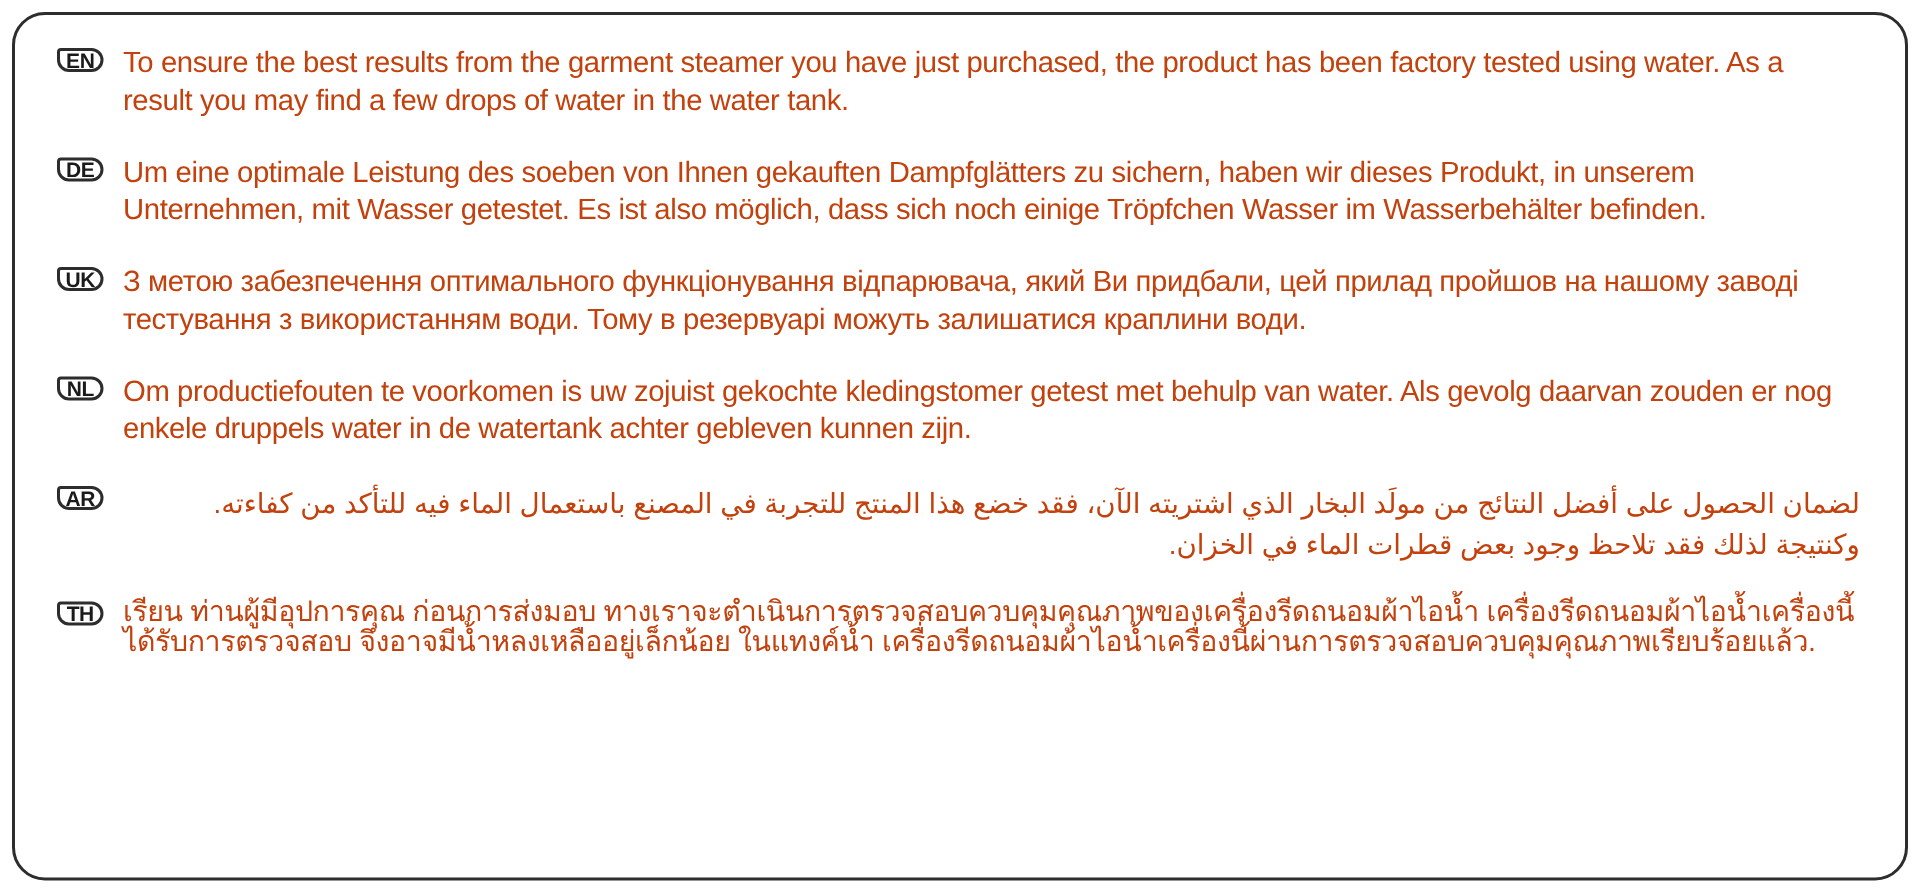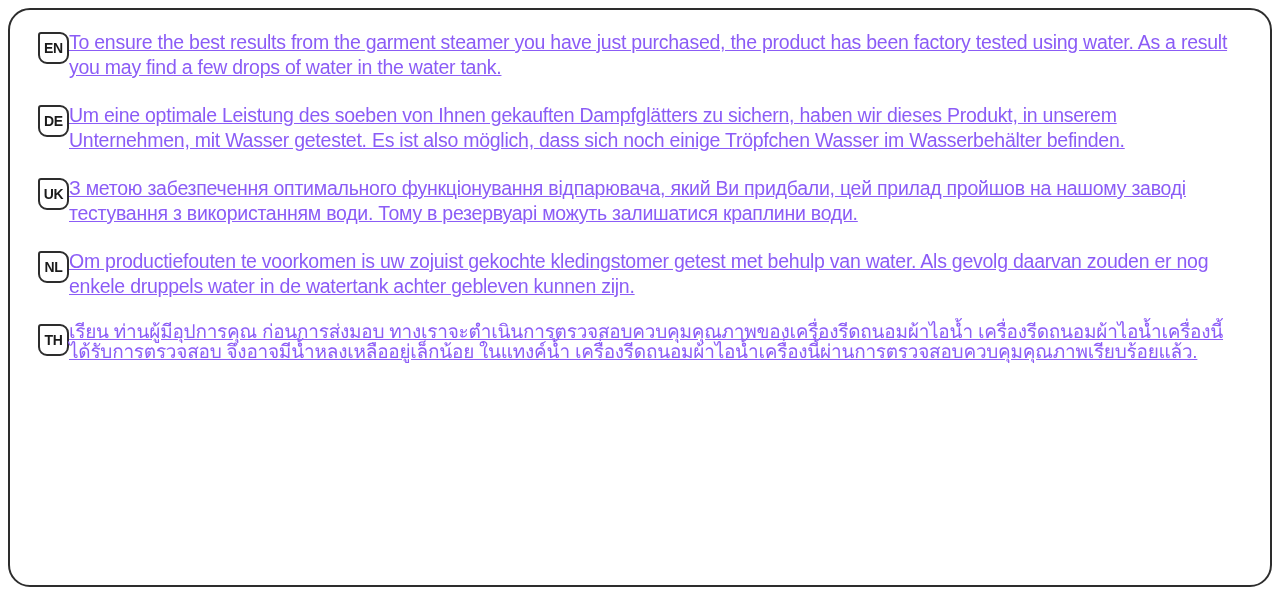--- a/index.html
+++ b/index.html
@@ -30,40 +30,40 @@
   }
   .section {
     display: flex;
     align-items: flex-start;
     margin-bottom: 23px;
   }
   .badge {
     flex-shrink: 0;
     box-sizing: border-box;
     width: 31px;
-    height: 32px;
+    height: 16px;
     margin-top: 2px;
     border: 2px solid #2d2d2d;
     border-radius: 3px 9px 9px 9px;
     display: flex;
     align-items: center;
     justify-content: center;
     font-size: 14px;
     font-weight: bold;
     letter-spacing: -0.3px;
     color: #1a1a1a;
     background: #ffffff;
   }
   .sec-text {
     flex: 1;
+    margin-left: 13px;
     font-size: 19.5px;
     line-height: 25px;
     letter-spacing: -0.25px;
-    color: #8b5cf6;
-    text-decoration: underline;
+    color: #c2410c;
   }
   .sec-text[dir="rtl"] {
     text-align: right;
     line-height: 27px;
     font-size: 18.5px;
   }
   .sec-thai {
     line-height: 20px;
     font-size: 19px;
   }
@@ -88,20 +88,24 @@
     <div class="section">
       <div class="badge">UK</div>
       <div class="sec-text" dir="ltr">З метою забезпечення оптимального функціонування відпарювача, який Ви придбали, цей прилад пройшов на нашому заводі тестування з використанням води. Тому в резервуарі можуть залишатися краплини води.</div>
     </div>
 
     <div class="section">
       <div class="badge">NL</div>
       <div class="sec-text" dir="ltr">Om productiefouten te voorkomen is uw zojuist gekochte kledingstomer getest met behulp van water. Als gevolg daarvan zouden er nog enkele druppels water in de watertank achter gebleven kunnen zijn.</div>
     </div>
 
+    <div class="section">
+      <div class="badge">AR</div>
+      <div class="sec-text" dir="rtl">لضمان الحصول على أفضل النتائج من مولَد البخار الذي اشتريته الآن، فقد خضع هذا المنتج للتجربة في المصنع باستعمال الماء فيه للتأكد من كفاءته. وكنتيجة لذلك فقد تلاحظ وجود بعض قطرات الماء في الخزان.</div>
+    </div>
 
     <div class="section">
       <div class="badge">TH</div>
       <div class="sec-text sec-thai" dir="ltr">เรียน ท่านผู้มีอุปการคุณ ก่อนการส่งมอบ ทางเราจะตำเนินการตรวจสอบควบคุมคุณภาพของเครื่องรีดถนอมผ้าไอน้ำ เครื่องรีดถนอมผ้าไอน้ำเครื่องนี้ได้รับการตรวจสอบ จึงอาจมีน้ำหลงเหลืออยู่เล็กน้อย ในแทงค์น้ำ เครื่องรีดถนอมผ้าไอน้ำเครื่องนี้ผ่านการตรวจสอบควบคุมคุณภาพเรียบร้อยแล้ว.</div>
     </div>
 
   </div>
 </div>
 
 </body></html>

